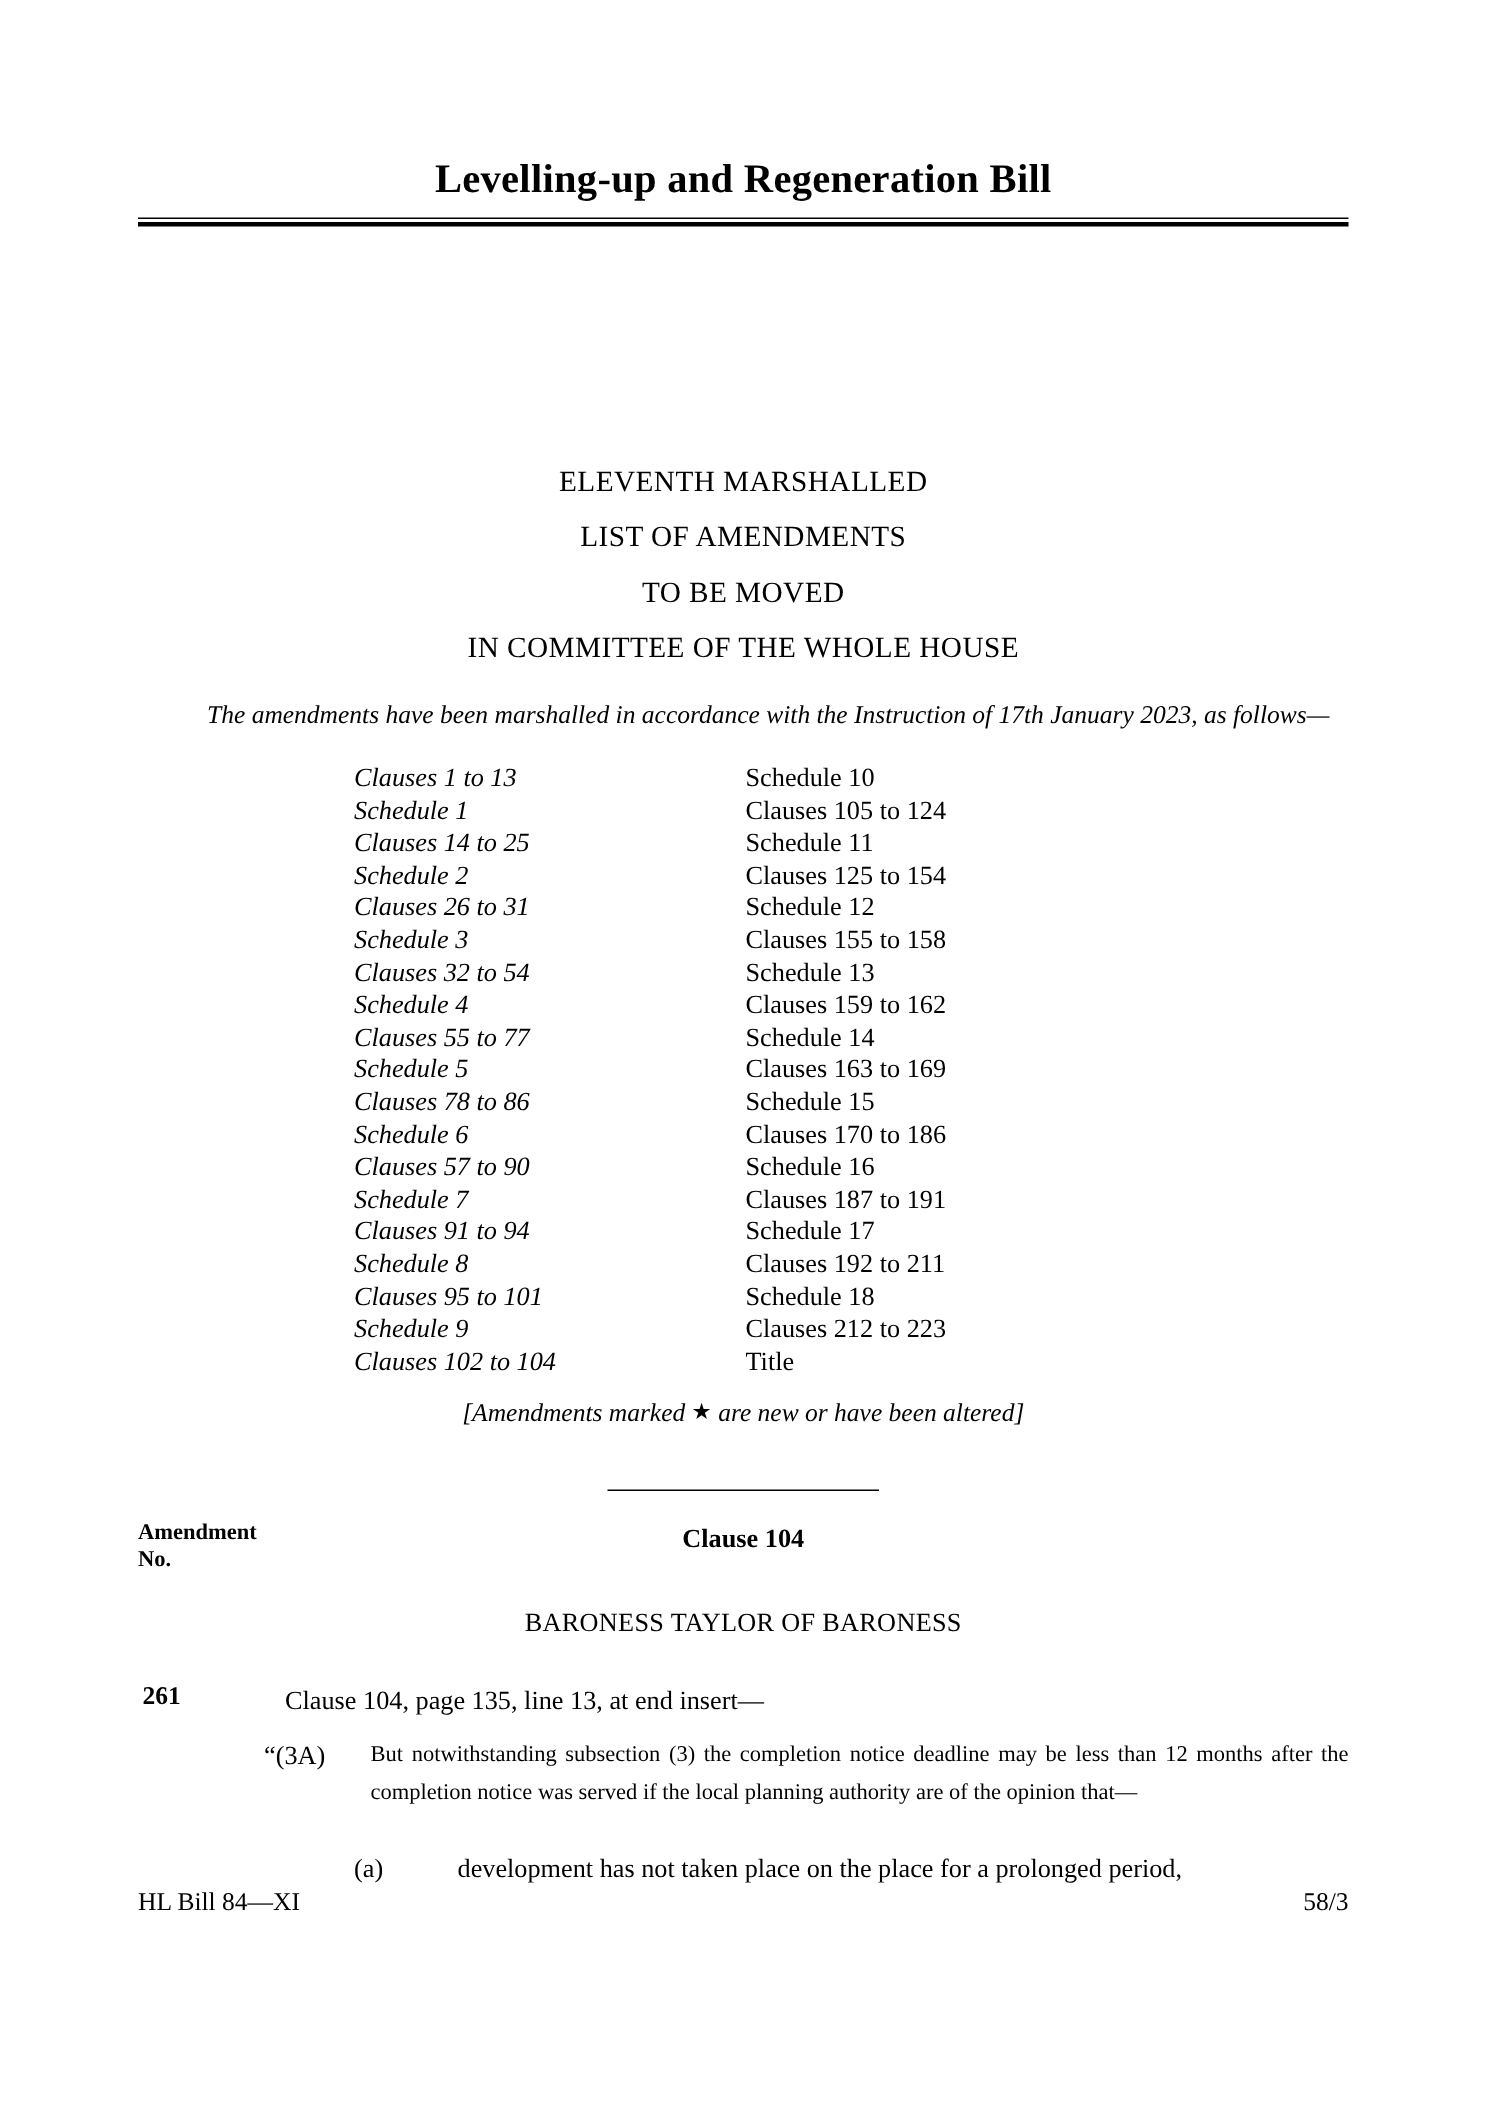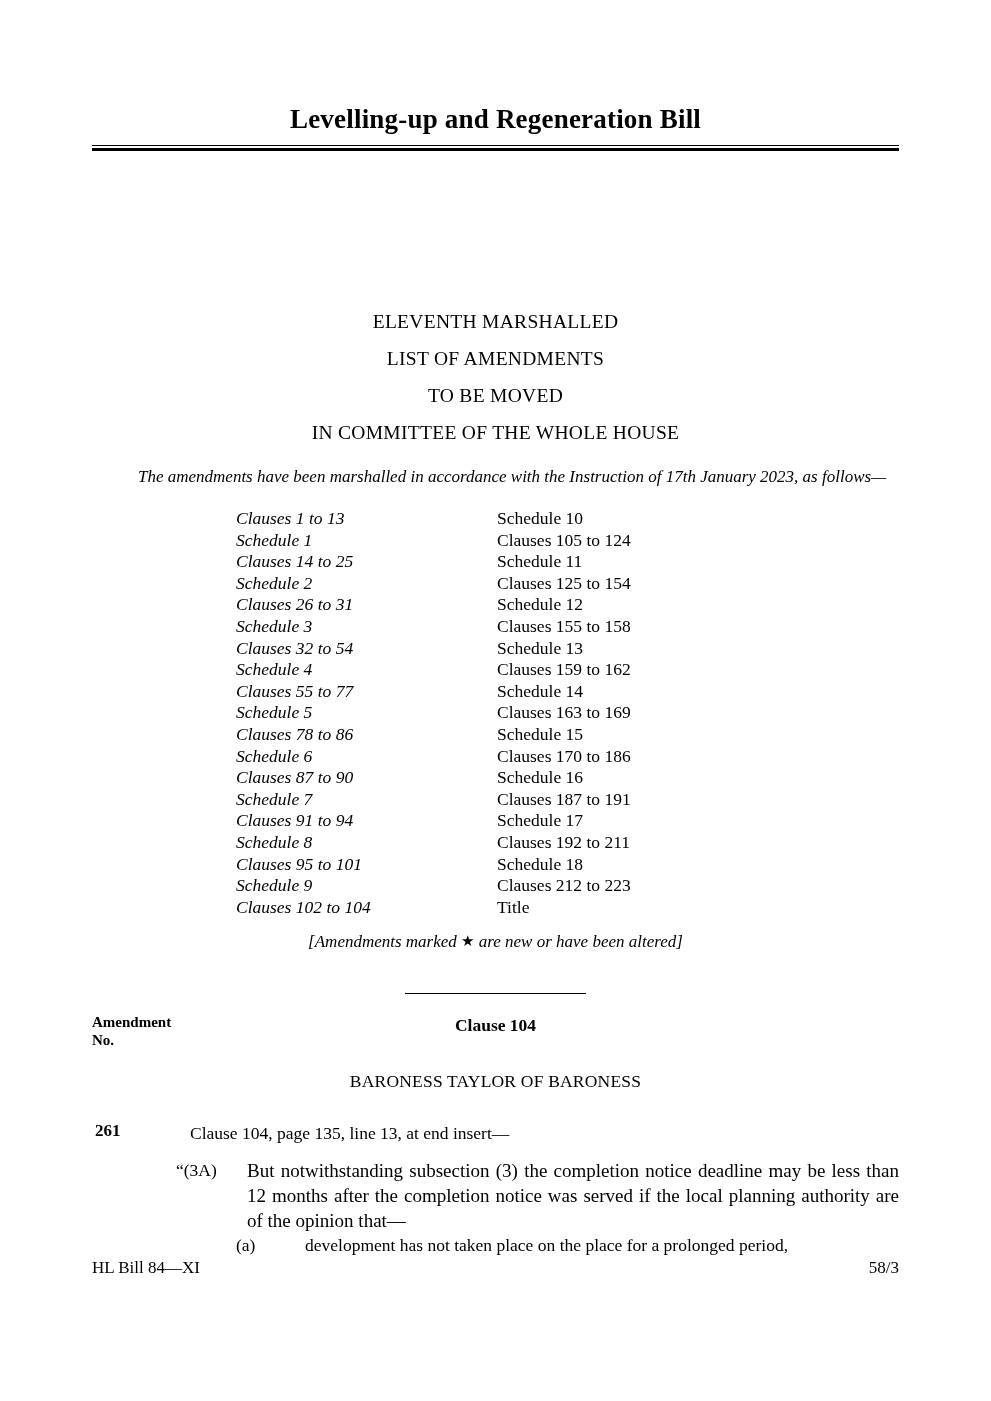--- a/index.html
+++ b/index.html
@@ -189,21 +189,21 @@
     position: absolute;
     left: 0;
     top: 0;
     width: 66px;
     font-size: 17.5px;
     line-height: 25px;
   }
   .sub-text {
     margin-left: 71px;
     width: 652px;
-    font-size: 19px;
+    font-size: 15px;
     line-height: 25px;
     text-align: justify;
   }
 
   .item-para {
     position: absolute;
     left: 236px;
     top: 112px;
     width: 663px;
   }
@@ -269,21 +269,21 @@
       <div>Clauses 14 to 25</div>
       <div>Schedule 2</div>
       <div>Clauses 26 to 31</div>
       <div>Schedule 3</div>
       <div>Clauses 32 to 54</div>
       <div>Schedule 4</div>
       <div>Clauses 55 to 77</div>
       <div>Schedule 5</div>
       <div>Clauses 78 to 86</div>
       <div>Schedule 6</div>
-      <div>Clauses 87 to 90</div>
+      <div>Clauses 57 to 90</div>
       <div>Schedule 7</div>
       <div>Clauses 91 to 94</div>
       <div>Schedule 8</div>
       <div>Clauses 95 to 101</div>
       <div>Schedule 9</div>
       <div>Clauses 102 to 104</div>
     </div>
     <div class="clause-col right">
       <div>Schedule 10</div>
       <div>Clauses 105 to 124</div>

